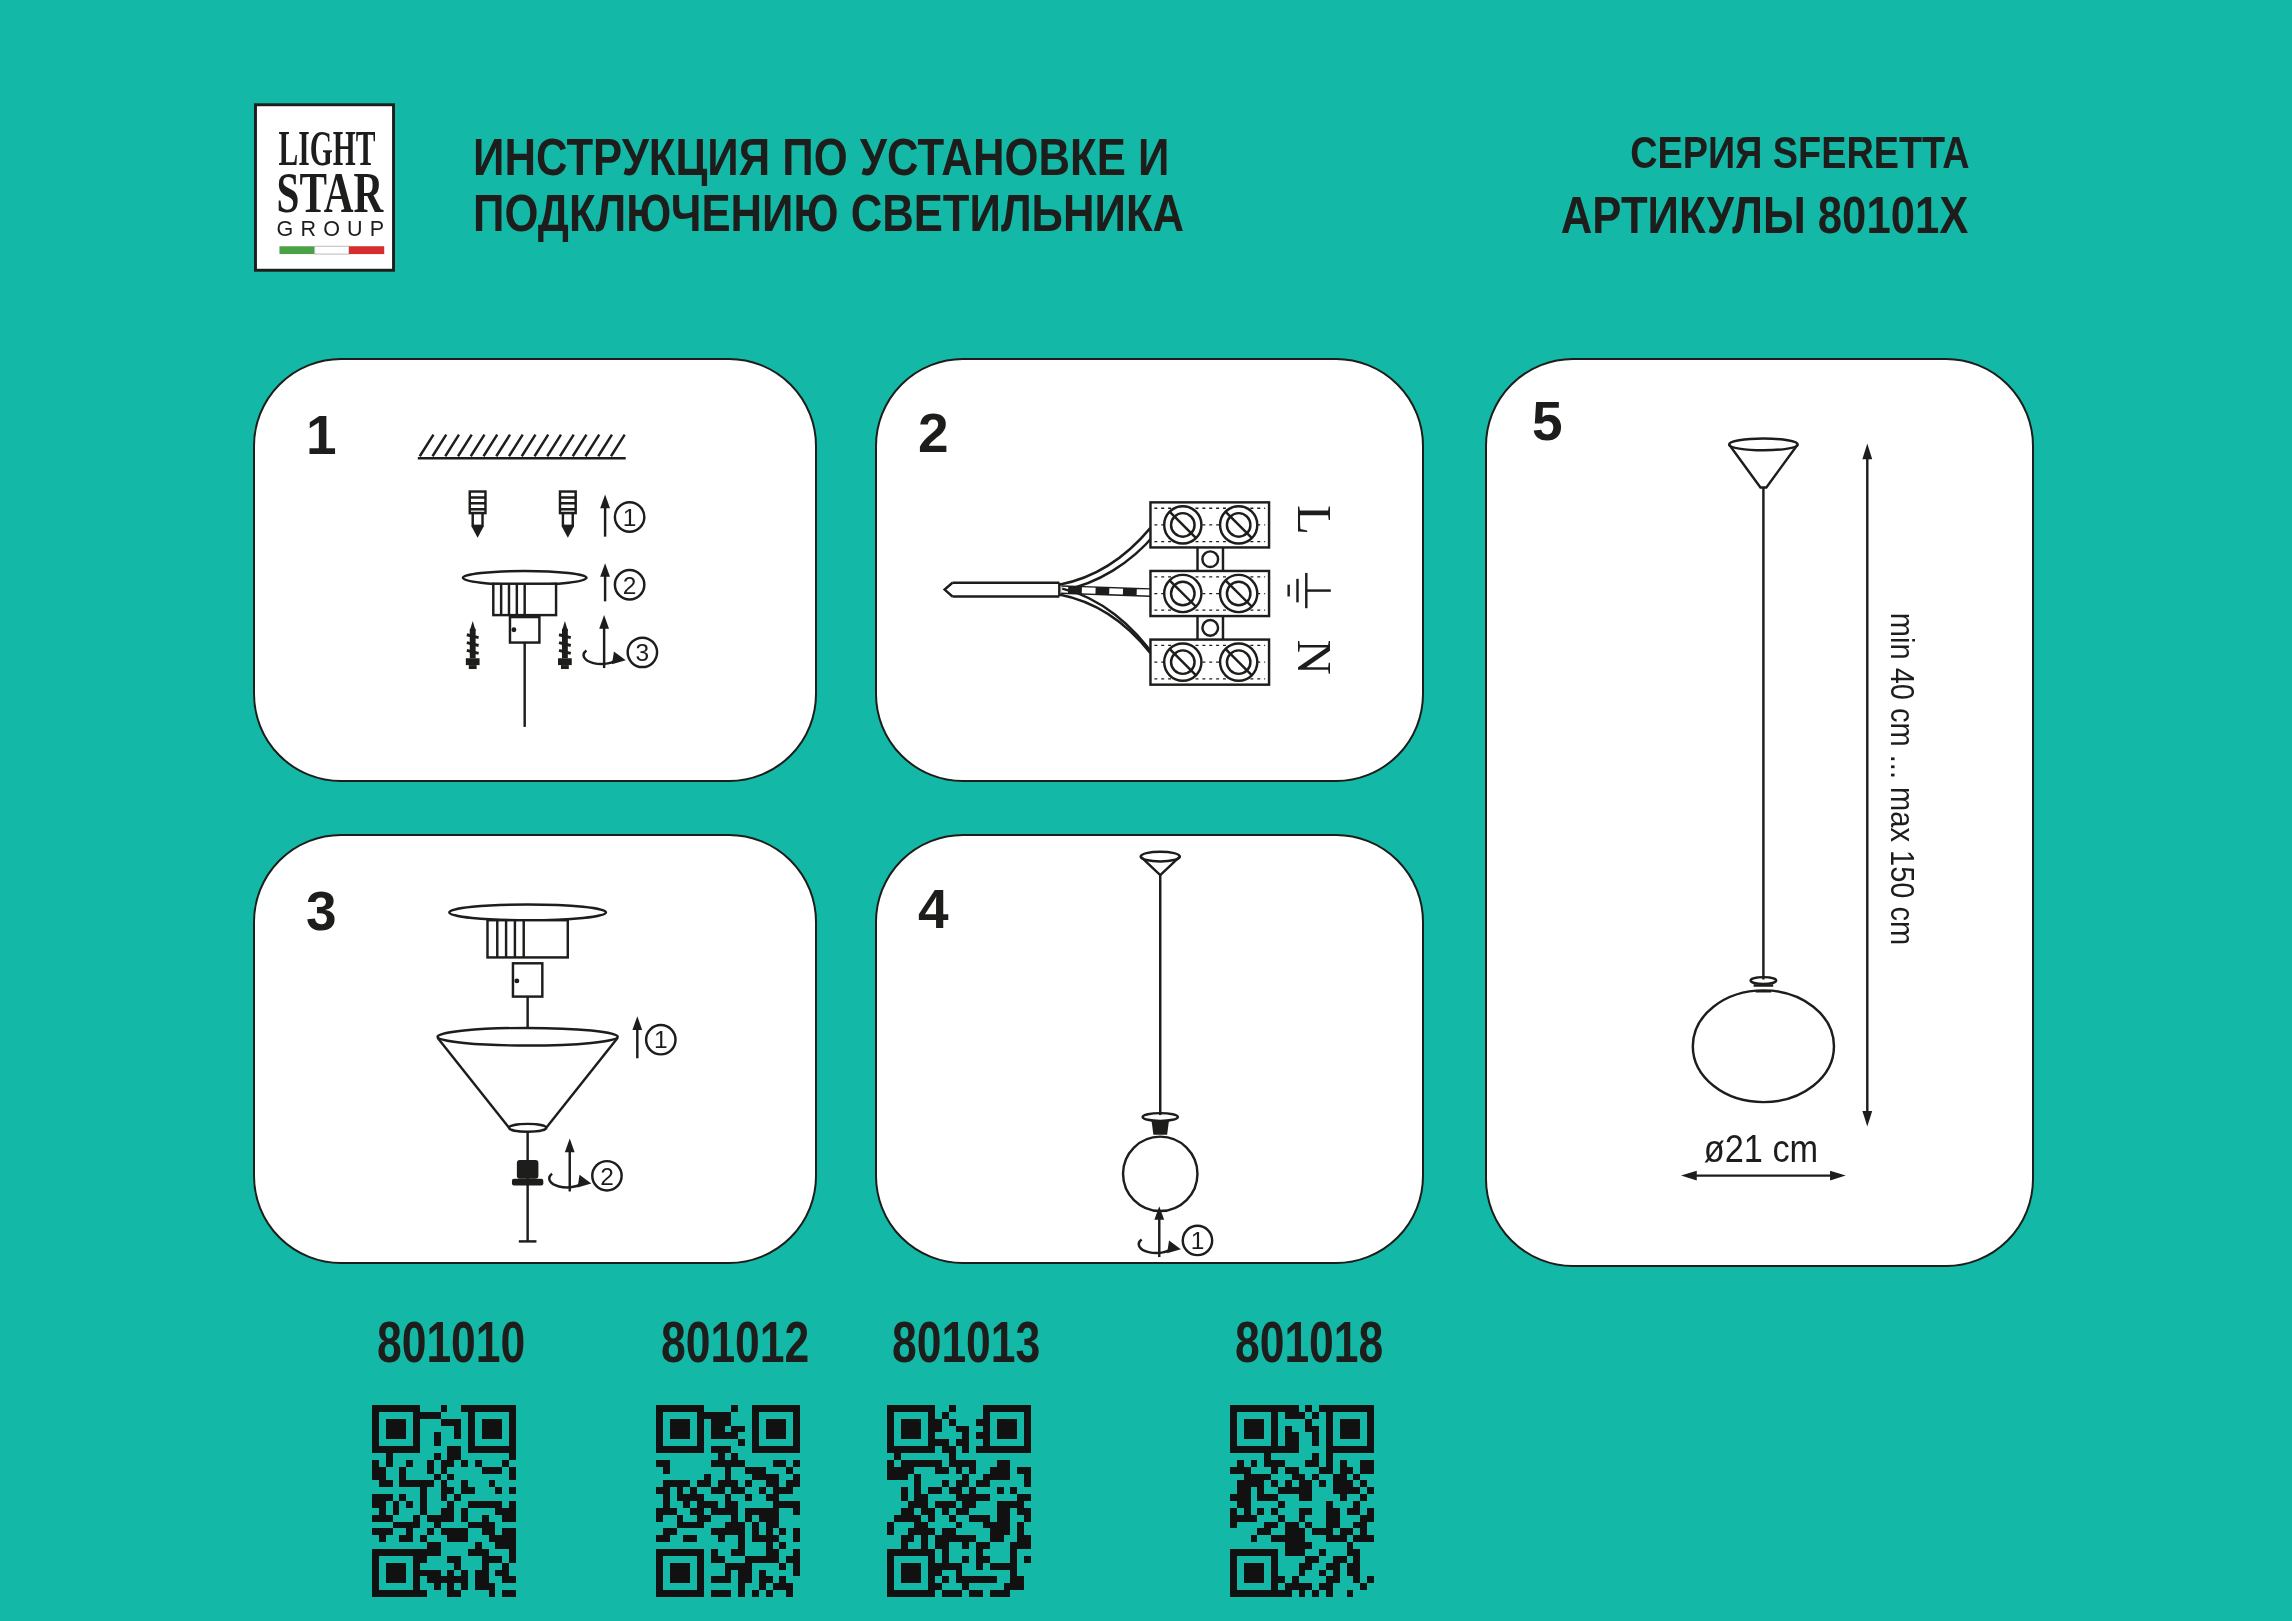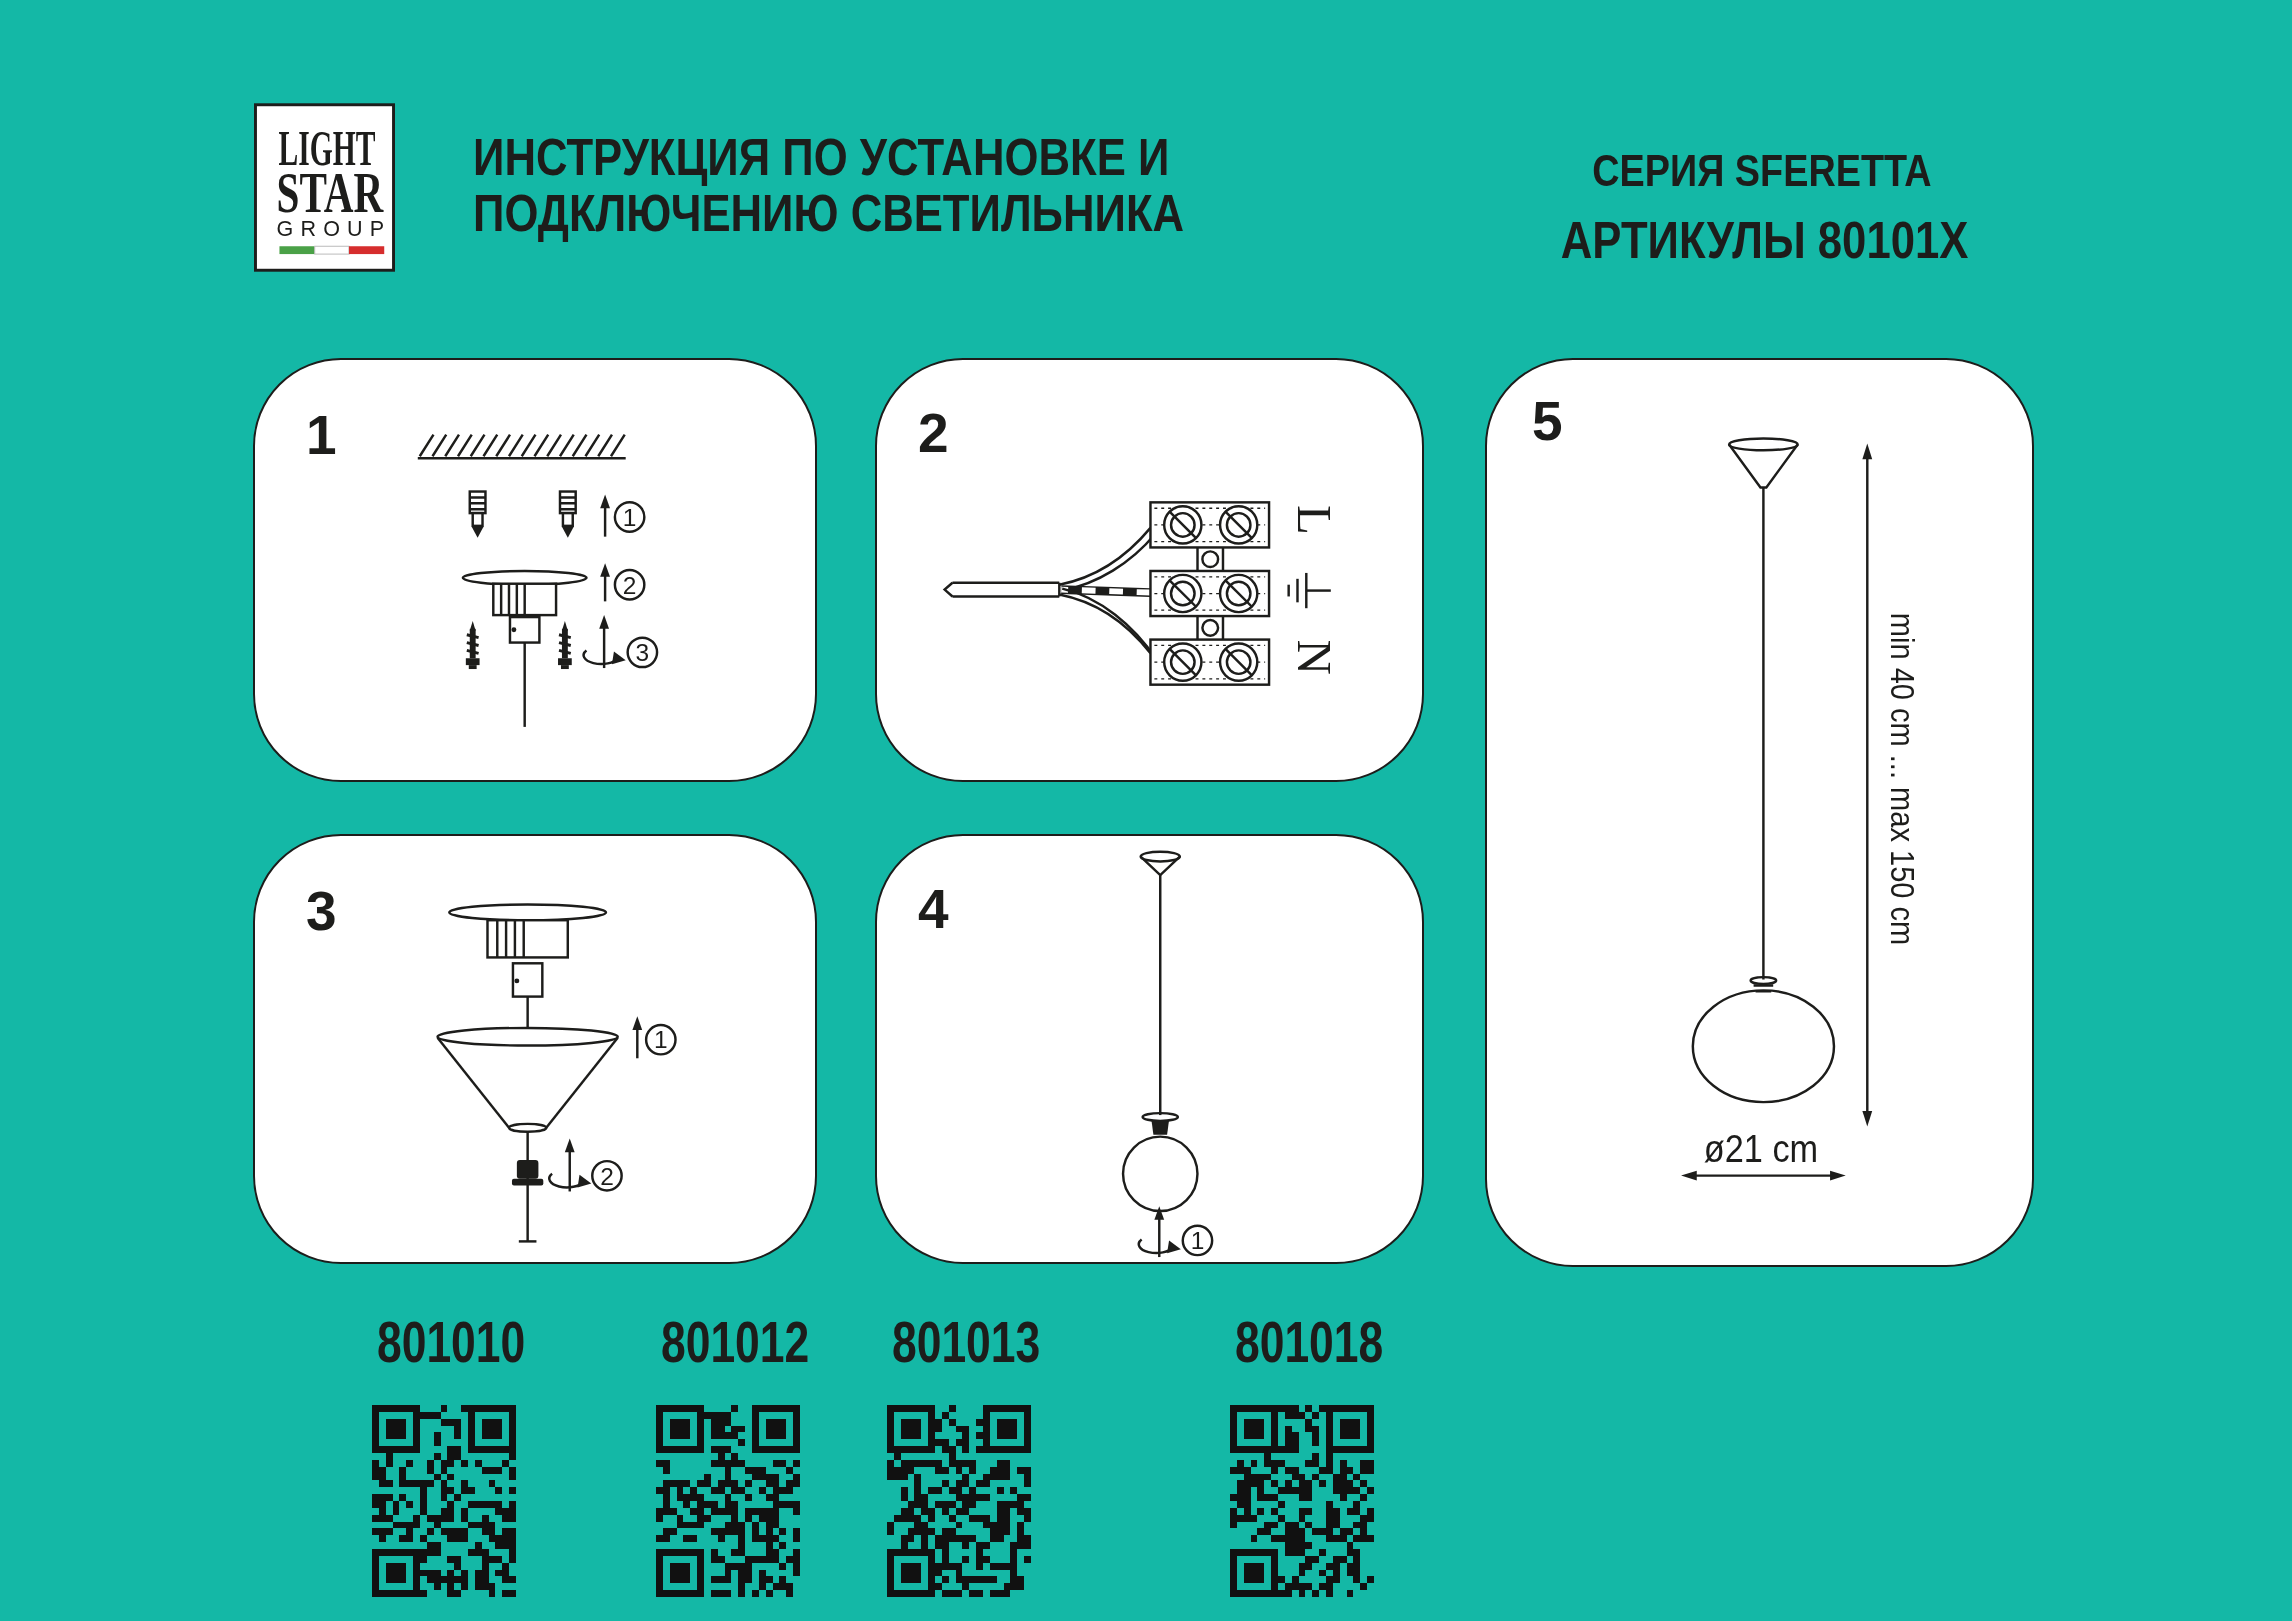--- a/index.html
+++ b/index.html
@@ -7,23 +7,23 @@
     position:relative; width:2293px; height:1621px; background:#14b8a6;
     font-family:"Liberation Sans", sans-serif; color:#1d1d1b; overflow:hidden;
   }
   
   .logo-box { position:absolute; left:254px; top:103px; }
   .title {
     position:absolute; left:473px; top:129px;
     font-size:52px; line-height:56px; font-weight:700; letter-spacing:0px;
     transform:scaleX(0.84); transform-origin:left top; white-space:nowrap;
   }
-  .hdr-right { position:absolute; left:1522px; top:145px; width:480px; text-align:center; }
+  .hdr-right { position:absolute; left:1522px; top:127px; width:480px; text-align:right; }
   .hdr-right .series-line { font-size:45px; font-weight:700; line-height:51px; white-space:nowrap; }
-  .hdr-right .articles-line { font-size:52px; font-weight:700; line-height:57px; margin-top:16px; white-space:nowrap; }
+  .hdr-right .articles-line { font-size:52px; font-weight:700; line-height:57px; margin-top:9px; white-space:nowrap; }
   .cxc { display:inline-block; transform:scaleX(0.84); transform-origin:center; }
   
   .panel { position:absolute; border:2.9px solid #1d1d1b; border-radius:88px; background:#fff; box-sizing:border-box; }
   .panel > svg { position:absolute; left:0; top:0; }
   .p1 { left:253px; top:358px;  width:564px; height:424px; }
   .p2 { left:875px; top:358px;  width:549px; height:424px; }
   .p3 { left:253px; top:834px;  width:564px; height:430px; }
   .p4 { left:875px; top:834px;  width:549px; height:430px; }
   .p5 { left:1485px; top:358px; width:549px; height:909px; }
   .num { position:absolute; font-size:55px; font-weight:700; color:#1d1d1b; }

